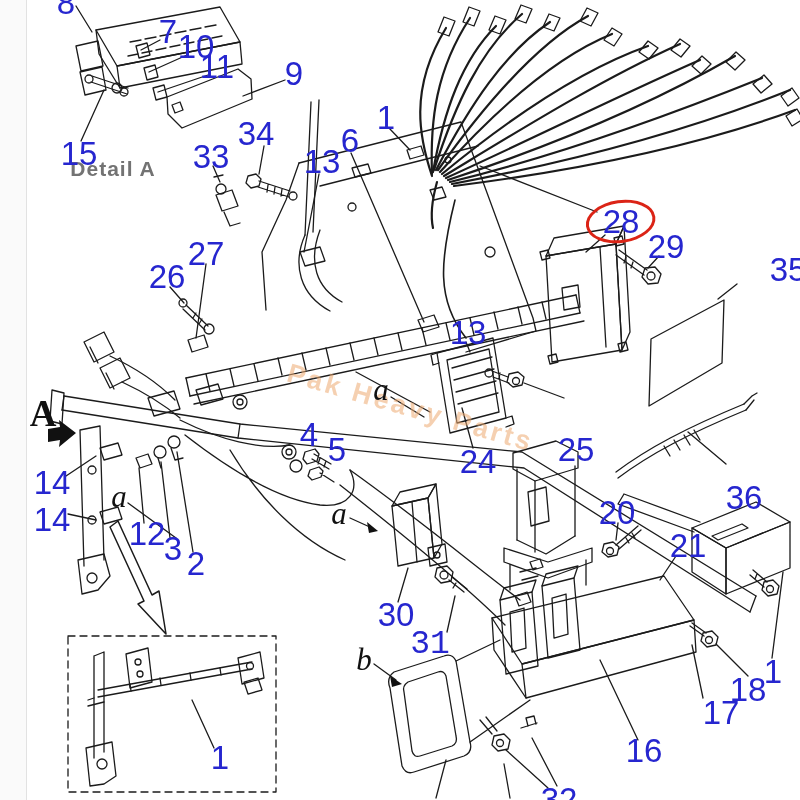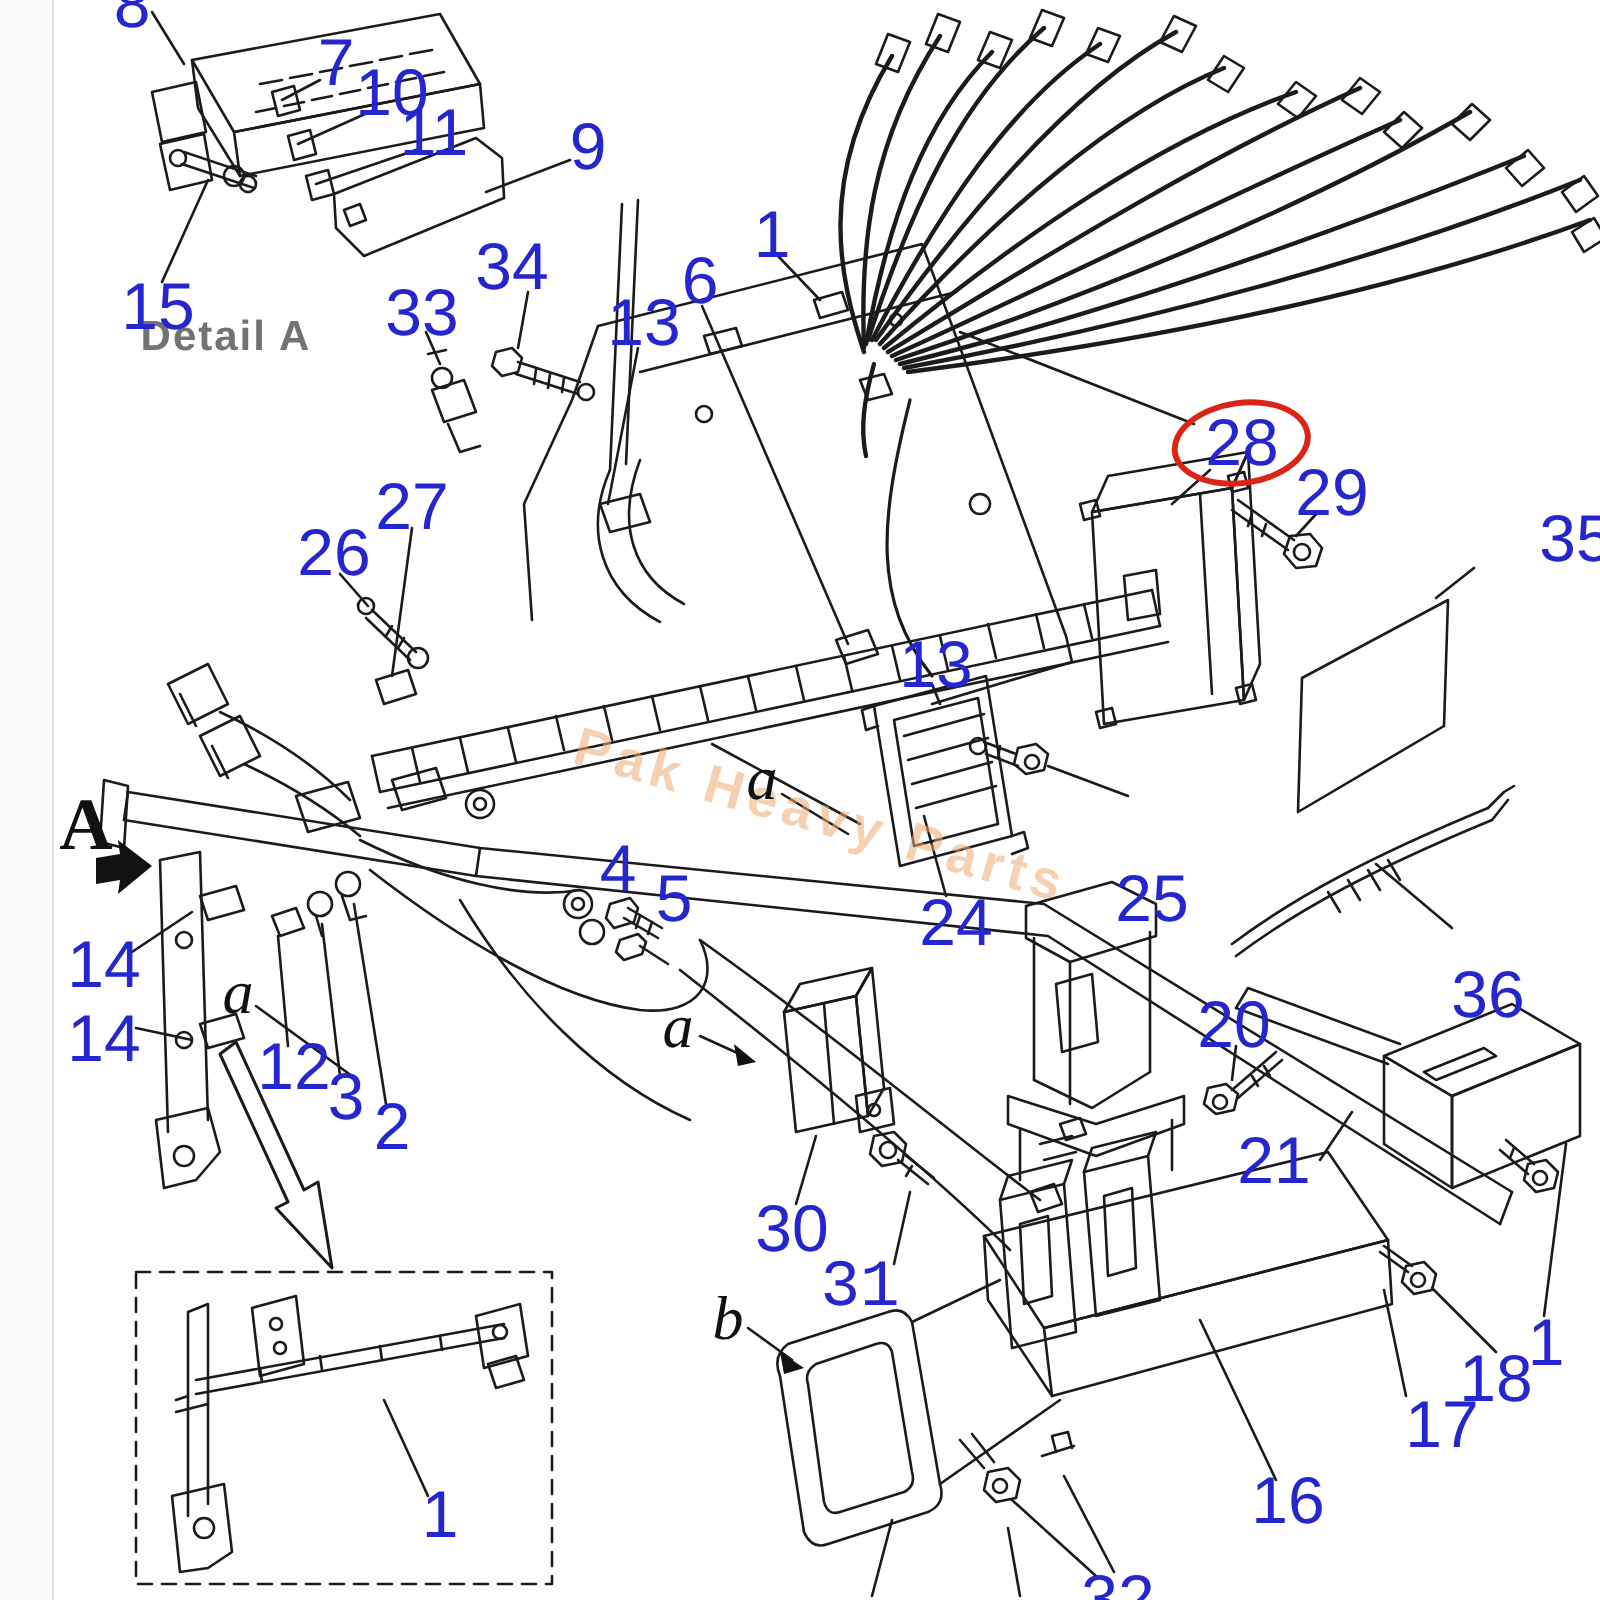--- a/index.html
+++ b/index.html
@@ -325,21 +325,21 @@
     <div class="part-label" style="left: 309px; top: 434px;">4</div>
     <div class="part-label" style="left: 337px; top: 449px;">5</div>
     <div class="part-label" style="left: 52px; top: 482px;">14</div>
     <div class="part-label" style="left: 52px; top: 519px;">14</div>
     <div class="part-label" style="left: 147px; top: 533px;">12</div>
     <div class="part-label" style="left: 173px; top: 548px;">3</div>
     <div class="part-label" style="left: 196px; top: 563px;">2</div>
     <div class="part-label" style="left: 396px; top: 614px;">30</div>
     <div class="part-label" style="left: 430px; top: 644px; font-family: Liberation Mono, monospace;">31</div>
     <div class="part-label" style="left: 617px; top: 512px;">20</div>
-    <div class="part-label" style="left: 637px; top: 545px; margin-top: 35px;">21</div>
+    <div class="part-label" style="left: 688px; top: 545px;">21</div>
     <div class="part-label" style="left: 744px; top: 497px;">36</div>
     <div class="part-label" style="left: 644px; top: 750px;">16</div>
     <div class="part-label" style="left: 705px; top: 712px; margin-left: 16px;">17</div>
     <div class="part-label" style="left: 748px; top: 689px;">18</div>
     <div class="part-label" style="left: 773px; top: 671px;">1</div>
     <div class="part-label" style="left: 559px; top: 799px;">32</div>
     <div class="part-label" style="left: 220px; top: 757px;">1</div>
     <div class="ref-label view" style="left: 43px; top: 413px;">A</div>
     <div class="ref-label" style="left: 381px; top: 389px;">a</div>
     <div class="ref-label" style="left: 119px; top: 496px;">a</div>

